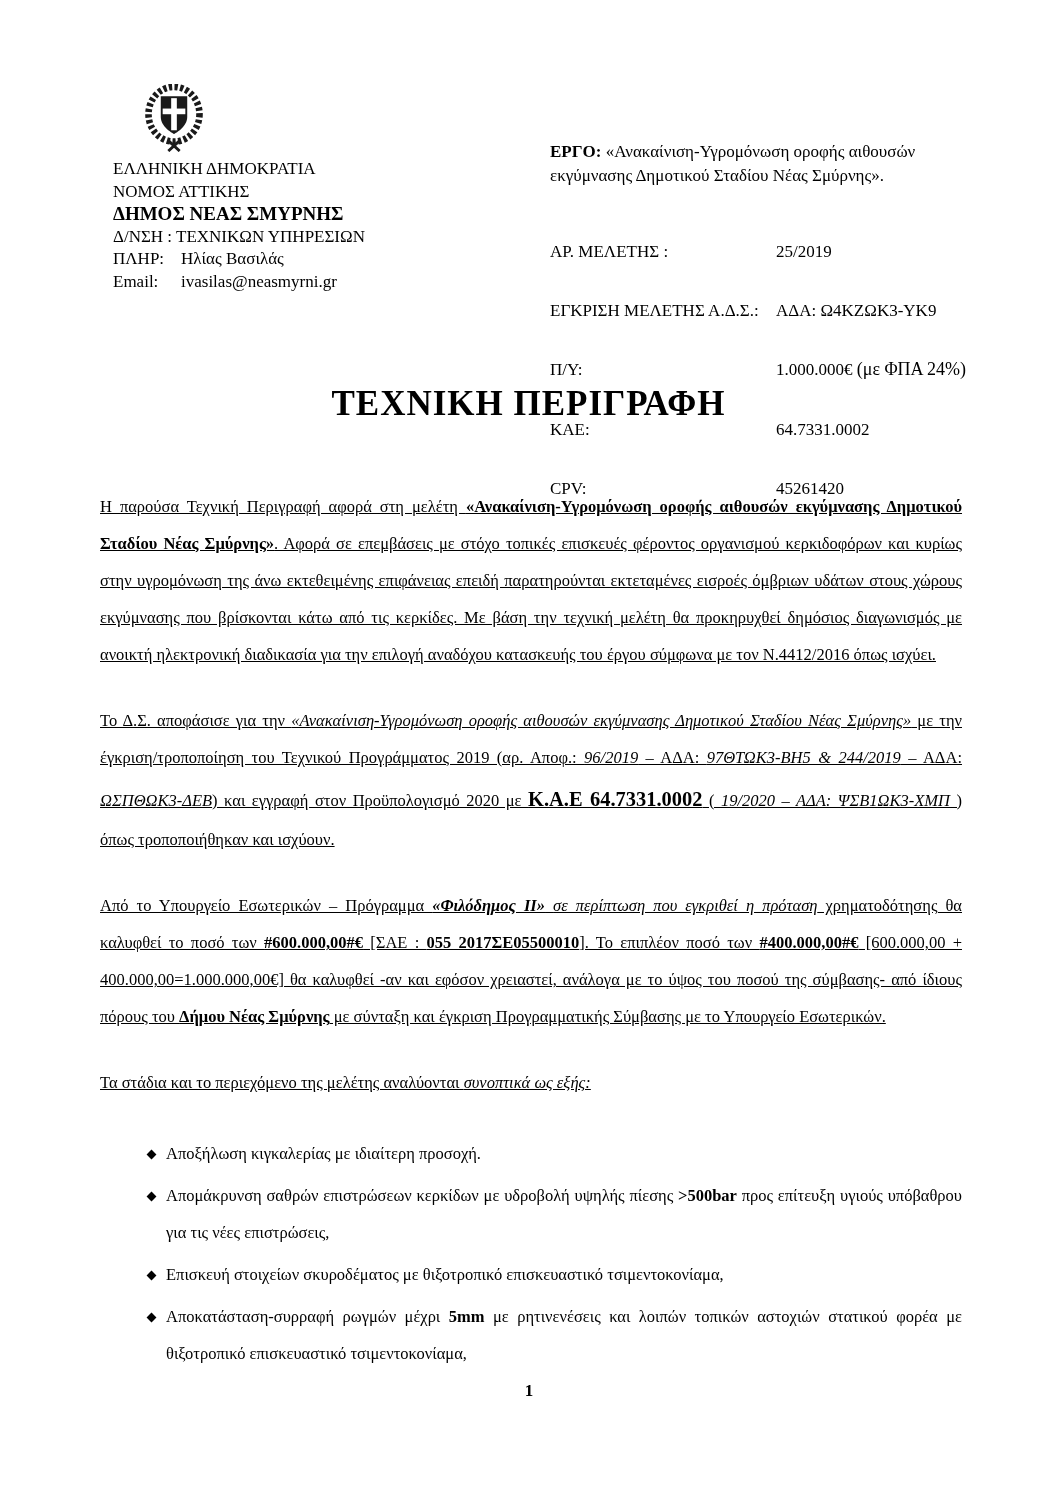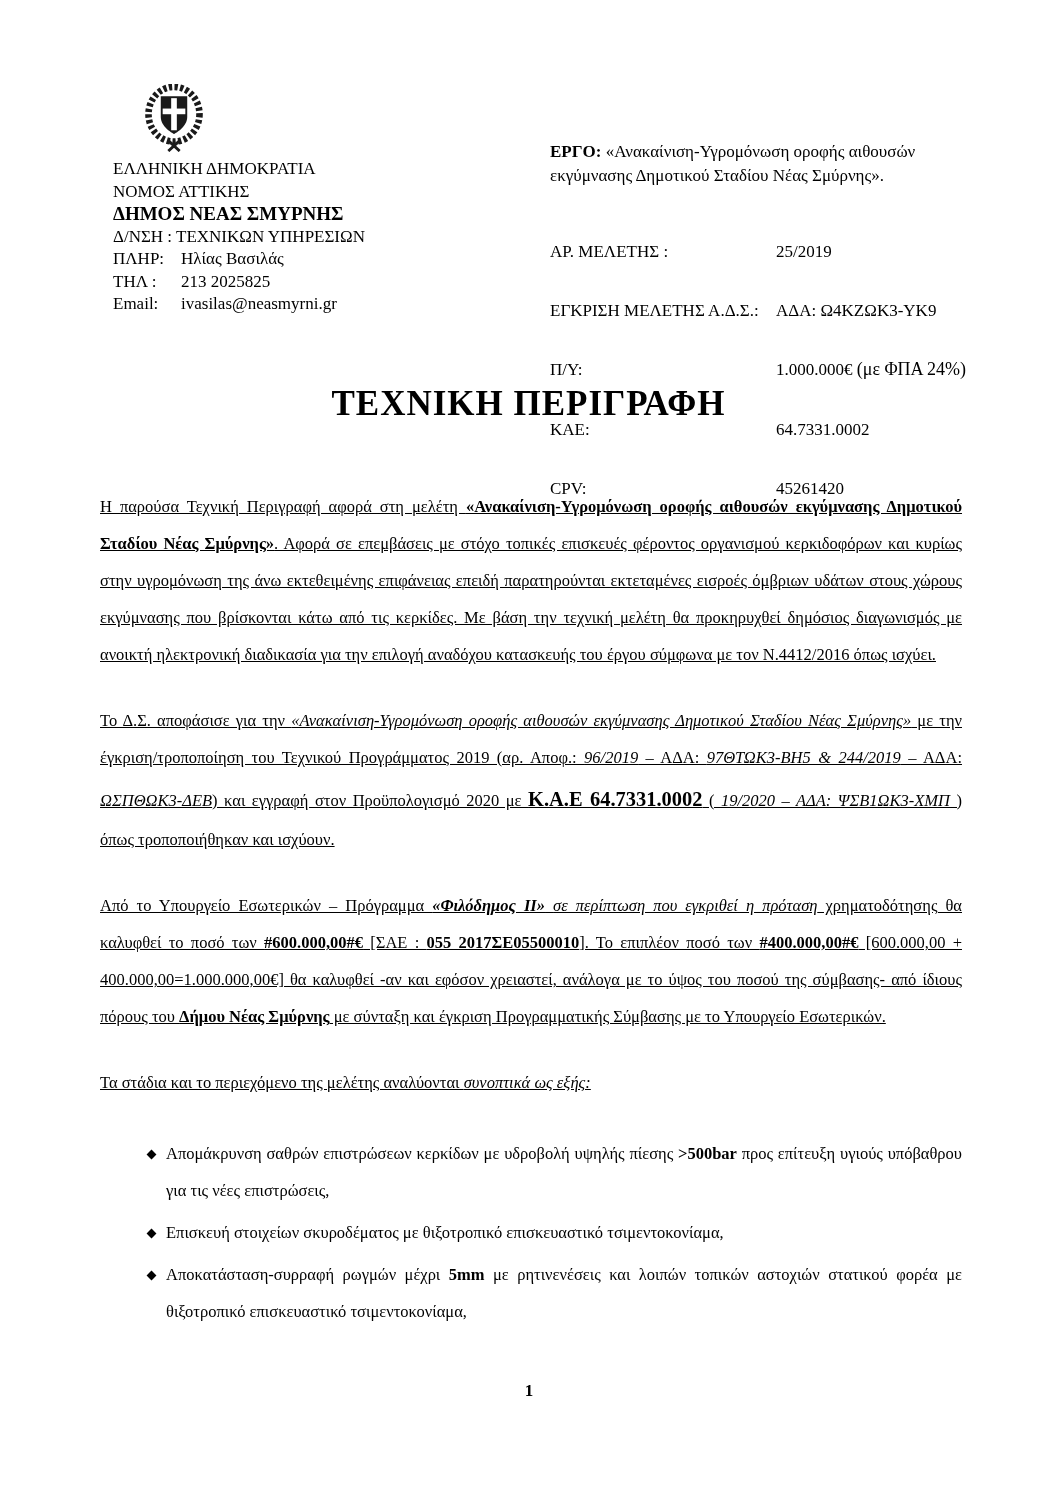--- a/index.html
+++ b/index.html
@@ -62,23 +62,20 @@
       </svg>
     </div>
     <div class="hl">ΕΛΛΗΝΙΚΗ ΔΗΜΟΚΡΑΤΙΑ</div>
     <div class="hl">ΝΟΜΟΣ ΑΤΤΙΚΗΣ</div>
     <div class="hl hl-muni">ΔΗΜΟΣ ΝΕΑΣ ΣΜΥΡΝΗΣ</div>
     <div class="hl">Δ/ΝΣΗ : ΤΕΧΝΙΚΩΝ ΥΠΗΡΕΣΙΩΝ</div>
     <div class="hl kv">
       <span class="k">ΠΛΗΡ:</span><span>Ηλίας Βασιλάς</span>
     </div>
     <div class="hl kv">
-      <span class="k">ΤΗΛ :</span><span>213 2025825</span>
-    </div>
-    <div class="hl kv">
       <span class="k">Email:</span><span>ivasilas@neasmyrni.gr</span>
     </div>
   </div>
 
   <div class="hdr-right">
     <p class="project"><b>ΕΡΓΟ:</b> <span>«Ανακαίνιση-Υγρομόνωση οροφής αιθουσών εκγύμνασης Δημοτικού Σταδίου Νέας Σμύρνης».</span></p>
     <div class="frow">
       <span class="flabel">ΑΡ. ΜΕΛΕΤΗΣ :</span><span>25/2019</span>
     </div>
     <div class="frow">
@@ -96,20 +93,21 @@
   </div>
 
   <h1 class="doc-title">ΤΕΧΝΙΚΗ ΠΕΡΙΓΡΑΦΗ</h1>
 
   <div class="body">
     <p><span>Η παρούσα Τεχνική Περιγραφή αφορά στη μελέτη </span><span style="font-weight: bold;">«Ανακαίνιση-Υγρομόνωση οροφής αιθουσών εκγύμνασης Δημοτικού Σταδίου Νέας Σμύρνης»</span><span>. Αφορά σε επεμβάσεις με στόχο τοπικές επισκευές φέροντος οργανισμού κερκιδοφόρων και κυρίως στην υγρομόνωση της άνω εκτεθειμένης επιφάνειας επειδή παρατηρούνται εκτεταμένες εισροές όμβριων υδάτων στους χώρους εκγύμνασης που βρίσκονται κάτω από τις κερκίδες. Με βάση την τεχνική μελέτη θα προκηρυχθεί δημόσιος διαγωνισμός με ανοικτή ηλεκτρονική διαδικασία για την επιλογή αναδόχου κατασκευής του έργου σύμφωνα με τον Ν.4412/2016 όπως ισχύει.</span></p>
     <p><span>Το Δ.Σ. αποφάσισε για την </span><span style="font-style: italic;">«Ανακαίνιση-Υγρομόνωση οροφής αιθουσών εκγύμνασης Δημοτικού Σταδίου Νέας Σμύρνης»</span><span> με την έγκριση/τροποποίηση του Τεχνικού Προγράμματος 2019 (αρ. Αποφ.: </span><span style="font-style: italic;">96/2019</span><span> – ΑΔΑ: </span><span style="font-style: italic;">97ΘΤΩΚ3-ΒΗ5 &amp; 244/2019</span><span> – ΑΔΑ: </span><span style="font-style: italic;">ΩΣΠΘΩΚ3-ΔΕΒ</span><span>) και εγγραφή στον Προϋπολογισμό 2020 με </span><span class="big" style="font-weight: bold;">Κ.Α.Ε 64.7331.0002</span><span>  ( </span><span style="font-style: italic;">19/2020 – ΑΔΑ: ΨΣΒ1ΩΚ3-ΧΜΠ</span><span> ) όπως τροποποιήθηκαν και ισχύουν.</span></p>
     <p><span>Από το Υπουργείο Εσωτερικών – Πρόγραμμα </span><span style="font-weight: bold; font-style: italic;">«Φιλόδημος ΙΙ»</span><span> </span><span style="font-style: italic;">σε περίπτωση που εγκριθεί η πρόταση</span><span> χρηματοδότησης θα καλυφθεί το ποσό των </span><span style="font-weight: bold;">#600.000,00#€</span><span> [ΣΑΕ : </span><span style="font-weight: bold;">055 2017ΣΕ05500010</span><span>]. Το επιπλέον ποσό των </span><span style="font-weight: bold;">#400.000,00#€</span><span> [600.000,00 + 400.000,00=1.000.000,00€] θα καλυφθεί -αν και εφόσον χρειαστεί, ανάλογα με το ύψος του ποσού της σύμβασης- από ίδιους πόρους του </span><span style="font-weight: bold;">Δήμου Νέας Σμύρνης</span><span> με σύνταξη και έγκριση Προγραμματικής Σύμβασης με το Υπουργείο Εσωτερικών.</span></p>
     <p class="intro"><span>Τα στάδια και το περιεχόμενο της μελέτης αναλύονται </span><span style="font-style: italic;">συνοπτικά ως εξής:</span></p>
     <ul class="blist">
+      <li><span class="diamond"></span><span><span>Αποξήλωση κιγκαλερίας με ιδιαίτερη προσοχή.</span></span></li>
       <li><span class="diamond"></span><span><span>Απομάκρυνση σαθρών επιστρώσεων κερκίδων με υδροβολή υψηλής πίεσης </span><span style="font-weight: bold;">&gt;500bar</span><span> προς επίτευξη υγιούς υπόβαθρου για τις νέες επιστρώσεις,</span></span></li>
       <li><span class="diamond"></span><span><span>Επισκευή στοιχείων σκυροδέματος με θιξοτροπικό επισκευαστικό τσιμεντοκονίαμα,</span></span></li>
       <li><span class="diamond"></span><span><span>Αποκατάσταση-συρραφή ρωγμών μέχρι </span><span style="font-weight: bold; margin-top: 13px;">5mm</span><span> με ρητινενέσεις και λοιπών τοπικών αστοχιών στατικού φορέα με θιξοτροπικό επισκευαστικό τσιμεντοκονίαμα,</span></span></li>
     </ul>
   </div>
 
   <div class="page-number">1</div>
 
 </div>
 

